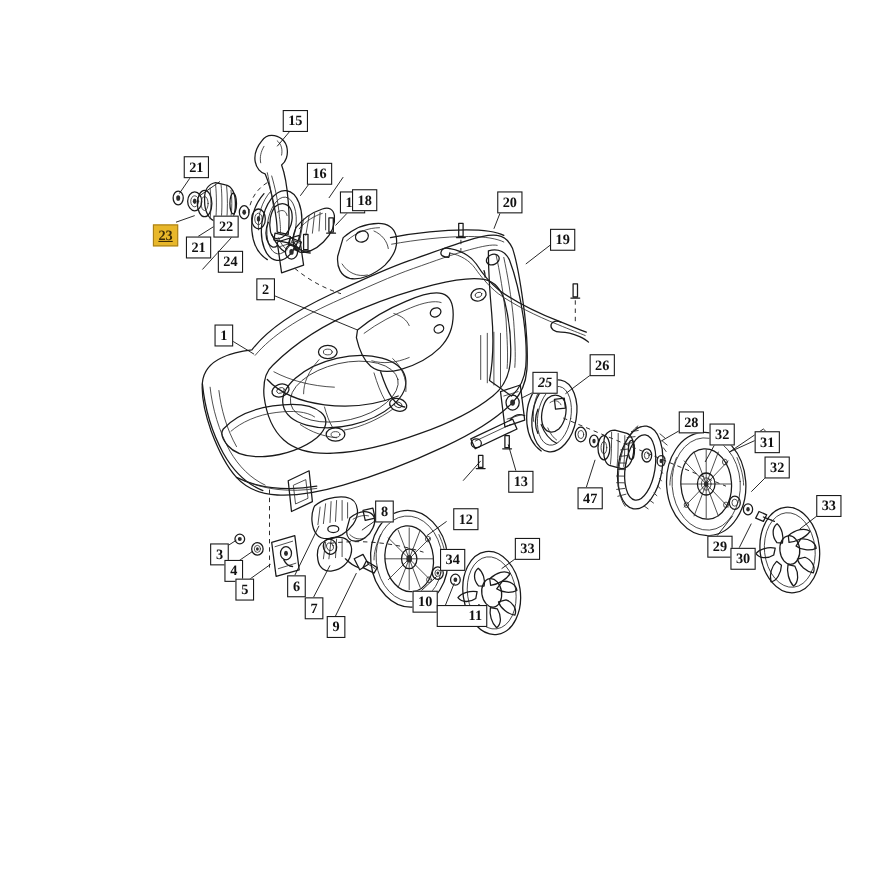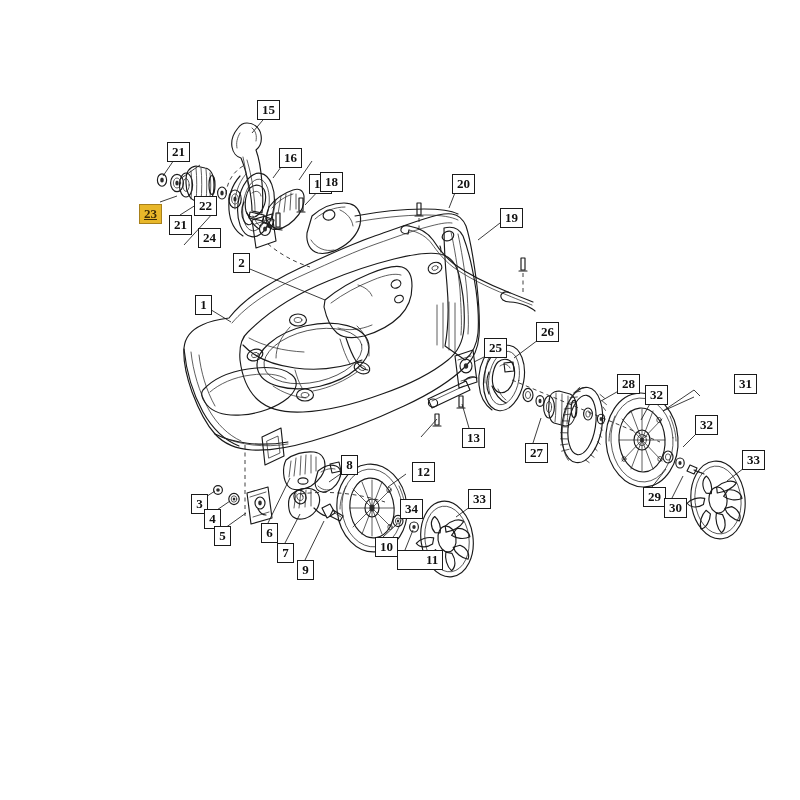--- a/index.html
+++ b/index.html
@@ -618,27 +618,27 @@
       <div class="callout" style="left: 279px; top: 148px;">16</div>
       <div class="callout" style="left: 309px; top: 146px; margin-top: 28px;">17</div>
       <div class="callout" style="left: 320px; top: 172px;">18</div>
       <div class="callout" style="left: 452px; top: 174px;">20</div>
       <div class="callout" style="left: 500px; top: 208px;">19</div>
       <div class="callout hl" style="left: 139px; top: 204px; text-decoration: underline;">23</div>
       <div class="callout" style="left: 169px; top: 215px;">21</div>
       <div class="callout" style="left: 171px; top: 228px; margin-left: 27px;">24</div>
       <div class="callout" style="left: 233px; top: 253px;">2</div>
       <div class="callout" style="left: 195px; top: 295px;">1</div>
-      <div class="callout" style="left: 484px; top: 338px;">25</div>
+      <div class="callout" style="left: 484px; top: 338px; font-style: italic;">25</div>
       <div class="callout" style="left: 536px; top: 322px;">26</div>
       <div class="callout" style="left: 617px; top: 374px;">28</div>
       <div class="callout" style="left: 645px; top: 385px;">32</div>
-      <div class="callout" style="left: 686px; top: 374px; margin-left: 48px;">31</div>
+      <div class="callout" style="left: 686px; top: 392px;">31</div>
       <div class="callout" style="left: 695px; top: 415px;">32</div>
-      <div class="callout" style="left: 525px; top: 443px;">27</div>
+      <div class="callout" style="left: 525px; top: 443px;">47</div>
       <div class="callout" style="left: 412px; top: 437px; margin-top: 25px;">12</div>
       <div class="callout" style="left: 462px; top: 428px;">13</div>
       <div class="callout" style="left: 742px; top: 450px;">33</div>
       <div class="callout" style="left: 643px; top: 487px;">29</div>
       <div class="callout" style="left: 664px; top: 498px;">30</div>
       <div class="callout" style="left: 341px; top: 455px;">8</div>
       <div class="callout" style="left: 400px; top: 459px; margin-top: 40px;">34</div>
       <div class="callout" style="left: 468px; top: 489px;">33</div>
       <div class="callout" style="left: 191px; top: 494px;">3</div>
       <div class="callout" style="left: 204px; top: 509px;">4</div>

